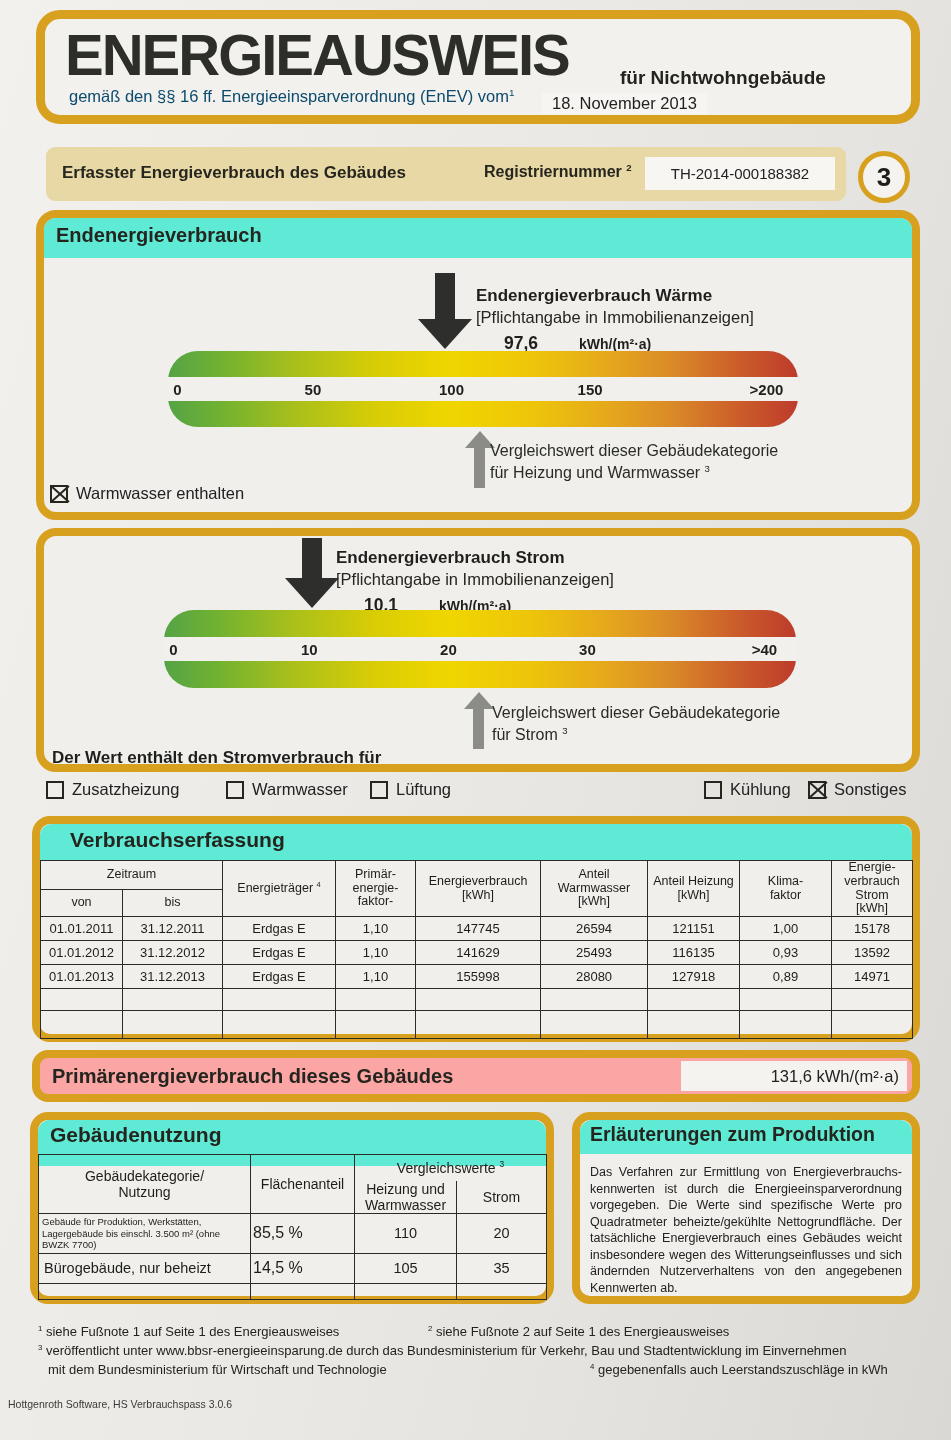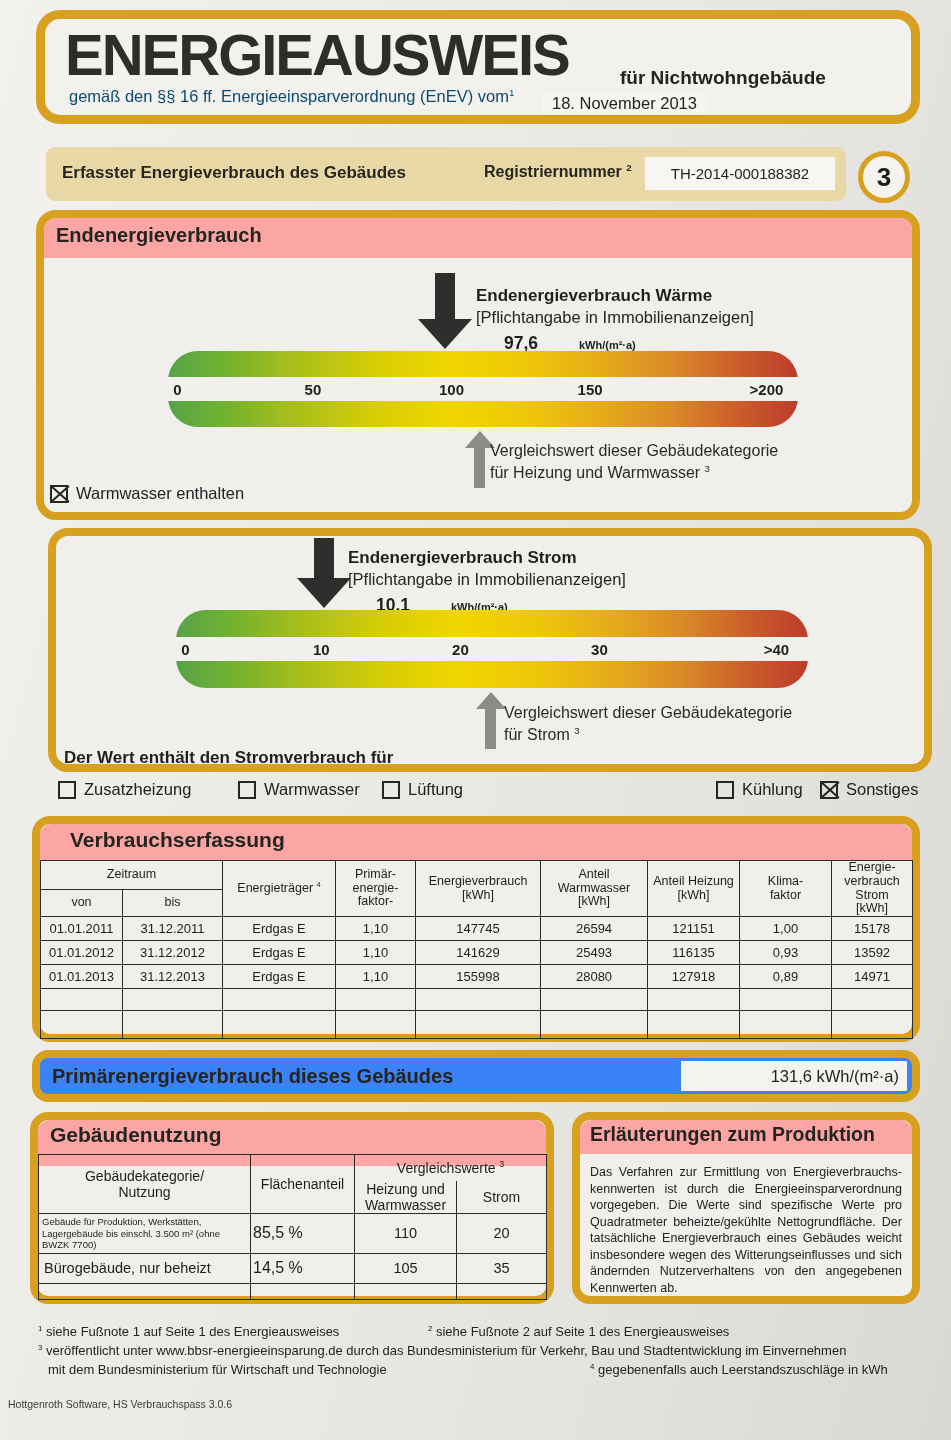--- a/index.html
+++ b/index.html
@@ -4,21 +4,21 @@
 <style>
   html,body{margin:0;padding:0;width:951px;height:1440px;overflow:hidden;
     background:linear-gradient(105deg,#f2f1ed 0%,#ebe9e5 45%,#e5e3df 70%,#dad8d4 100%);
     font-family:"Liberation Sans","DejaVu Sans",sans-serif;color:#222;}
   #sheet{position:absolute;inset:0;}
   .abs{position:absolute;}
   sup{font-size:0.6em;vertical-align:super;line-height:0;}
 
   
   .gbox{position:absolute;border:8px solid #d8a01f;border-radius:20px;background:#f0efeb;box-sizing:border-box;}
-  .band{position:absolute;left:0;right:0;top:0;background:#fca5a5;border-radius:12px 12px 0 0;}
+  .band{position:absolute;left:0;right:0;top:0;background:#5eead4;border-radius:12px 12px 0 0;}
   .band h2{margin:0;padding:6px 0 0 12px;font-size:20px;font-weight:bold;color:#25251f;}
 
   
   #title-box{position:absolute;left:36px;top:10px;width:884px;height:114px;border:9px solid #d8a01f;
     border-radius:24px;background:#f2f1ed;box-sizing:border-box;}
   #main-title{position:absolute;left:20px;top:2px;font-size:58px;font-weight:bold;letter-spacing:-2px;color:#2d2d29;}
   #subtitle{position:absolute;left:24px;top:68px;font-size:16.5px;color:#0c4a6e;}
   #building-type{position:absolute;left:575px;top:48px;font-size:19px;font-weight:bold;color:#232320;}
   #issue-date{position:absolute;left:497px;top:74px;font-size:16.5px;background:#f6f5f1;padding:1px 10px;}
 
@@ -45,21 +45,21 @@
     border-top:30px solid #2e2e2c;}
   .arrow-up{position:absolute;transform:translateX(-50%);width:30px;}
   .arrow-up .head{width:0;height:0;border-left:15px solid transparent;border-right:15px solid transparent;
     border-bottom:17px solid #8b8b87;}
   .arrow-up .stem{width:11px;height:40px;background:#8b8b87;margin:0 auto;}
 
   .chart-label1{font-size:17px;font-weight:bold;color:#1f1f1d;}
   .chart-label2{font-size:16.5px;color:#26261f;margin-top:2px;}
   .value-row{margin-top:6px;font-weight:bold;font-size:17.5px;color:#1f1f1d;}
   .value-row .val{margin-left:28px;}
-  .value-row .unit{margin-left:36px;font-size:11px;}
+  .value-row .unit{margin-left:36px;font-size:14px;}
   .compare-text{font-size:16px;color:#2a2a27;line-height:1.38;}
 
   
   .cbrow{display:inline-flex;align-items:center;gap:8px;font-size:16.5px;color:#222;}
   .cb{width:14px;height:14px;border:2px solid #26261f;position:relative;flex:0 0 auto;}
   .cb.checked::before,.cb.checked::after{content:"";position:absolute;left:-4px;top:6px;width:24px;height:2px;background:#26261f;}
   .cb.checked::before{transform:rotate(42deg);}
   .cb.checked::after{transform:rotate(-42deg);}
 
   
@@ -69,21 +69,21 @@
   #verbrauch-table th{font-size:12.5px;line-height:1.1;}
   #nutzung-table th{font-size:14px;line-height:1.15;}
   .no-bb{border-bottom:none!important;}
   .no-bt{border-top:none!important;}
   .cat-small{font-size:9.5px;line-height:1.18;text-align:left;padding:1px 3px;}
   .cat-left{text-align:left;padding-left:5px;font-size:14.5px;}
   .pct{text-align:left;padding-right:8px;font-size:16px;margin-top:14px;}
 
   
   #primaer-box{position:absolute;left:32px;top:1050px;width:888px;height:52px;border:8px solid #d8a01f;
-    border-radius:16px;background:#3b82f6;box-sizing:border-box;}
+    border-radius:16px;background:#fca5a5;box-sizing:border-box;}
   #primaer-title{position:absolute;left:12px;top:7px;font-size:20px;font-weight:bold;color:#25251f;}
   #primaer-value{position:absolute;right:5px;top:3px;width:218px;height:30px;background:#f4f3ef;
     font-size:16.5px;text-align:right;line-height:30px;padding-right:8px;}
 
   #erlaeuterung-text{position:absolute;left:10px;right:10px;top:44px;font-size:12.5px;line-height:1.32;
     text-align:justify;color:#222;}
 
   .fnline{position:absolute;font-size:13px;color:#232320;white-space:nowrap;}
   #software-credit{position:absolute;left:8px;top:1398px;font-size:10.5px;color:#3a3a38;}
 </style>
@@ -146,21 +146,21 @@
       <span>Vergleichswert dieser Gebäudekategorie</span><br>
       <span>für Heizung und Warmwasser</span> <sup>3</sup>
     </div>
 
     <div class="abs cbrow" style="left:6px;top:266px;">
       <span class="cb checked"></span>
       <span>Warmwasser enthalten</span>
     </div>
   </div>
 
-  <div class="gbox" style="left:48px;top:528px;width:884px;height:244px;">
+  <div class="gbox" style="left:36px;top:528px;width:884px;height:244px;">
 
     <div class="abs" style="left:292px;top:12px;">
       <div class="chart-label1">Endenergieverbrauch Strom</div>
       <div class="chart-label2">[Pflichtangabe in Immobilienanzeigen]</div>
       <div class="value-row">
         <span class="val">10,1</span>
         <span class="unit">kWh/(m²·a)</span>
       </div>
     </div>
 

